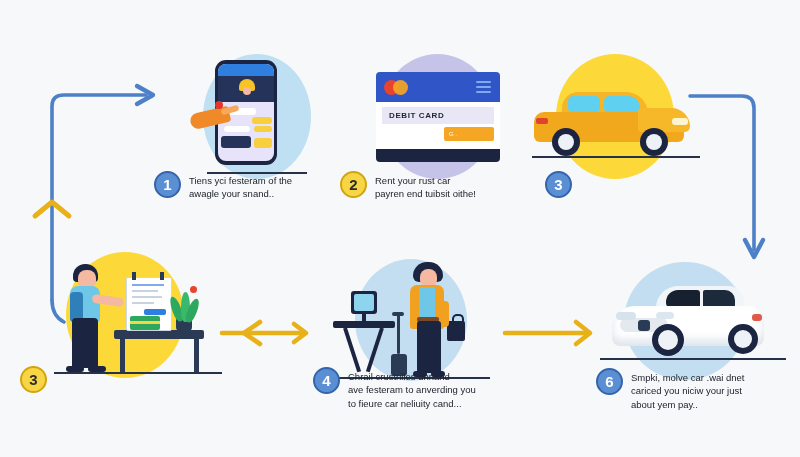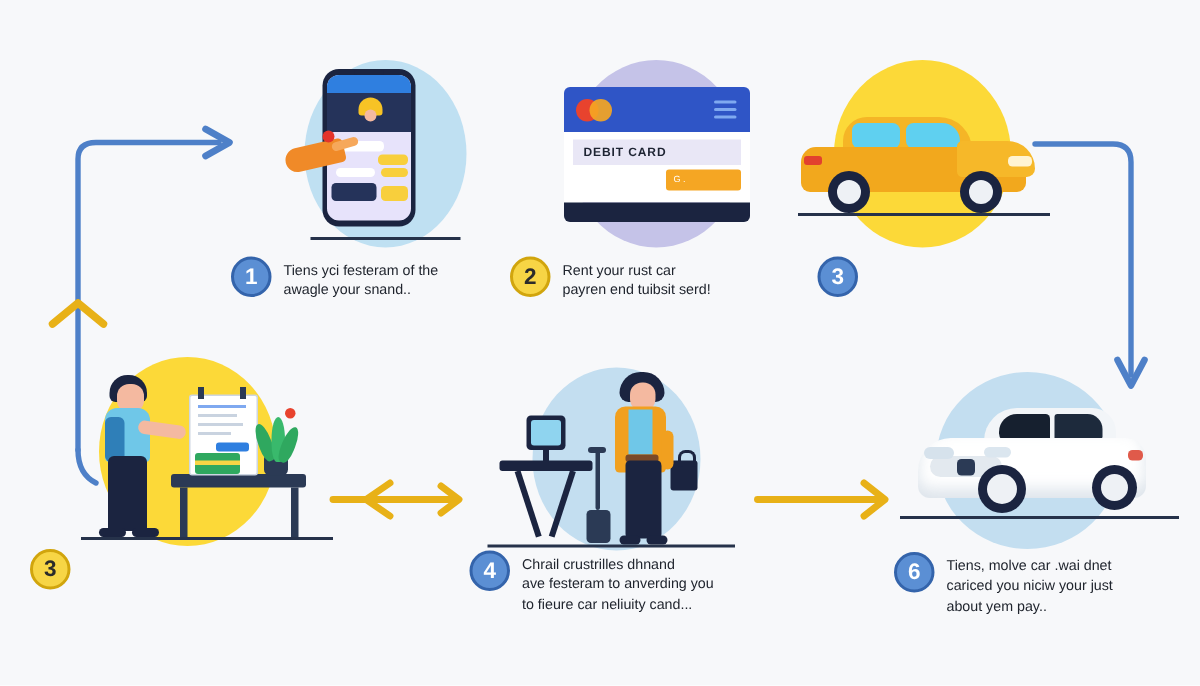--- a/index.html
+++ b/index.html
@@ -16,21 +16,21 @@
     font-family: "Liberation Sans", sans-serif;
   }
 
   
   .step {
     position: absolute;
   }
   .art {
     position: absolute;
     left: 0;
-    top: 0;
+    top: 14px;
   }
   .blob {
     position: absolute;
     border-radius: 50%;
   }
   .blob.blue   { background: #bfe0f2; }
   .blob.lblue  { background: #c3def0; }
   .blob.yellow { background: #fcd938; }
   .blob.lav    { background: #c5c3e8; }
 
@@ -351,21 +351,21 @@
         <div class="card-mid">
           <div class="card-strip">DEBIT CARD</div>
         </div>
         <div class="pay-btn">G .</div>
         <div class="card-bot"></div>
       </div>
     </div>
     <div class="caption" style="left:-28px;top:133px;width:195px;">
       <div class="badge yellow">2</div>
       <div class="cap-text">Rent your rust car
-payren end tuibsit serd!</div>
+payren end tuibsit oithe!</div>
     </div>
   </div>
 
   <div class="step" style="left:528px;top:38px;width:180px;height:135px;">
     <div class="art" style="width:180px;height:135px;">
       <div class="blob yellow" style="left:28px;top:2px;width:118px;height:125px;"></div>
       <div class="ycar">
         <div class="ycar-cabin"></div>
         <div class="ycar-glass" style="left:34px;width:32px;"></div>
         <div class="ycar-glass" style="left:70px;width:36px;border-radius:5px 12px 5px 5px;"></div>
@@ -481,19 +481,19 @@
       <div class="wheel" style="left:52px;top:62px;width:32px;height:32px;">
         <div class="rim" style="left:6px;top:6px;width:20px;height:20px;"></div>
       </div>
       <div class="wheel" style="left:128px;top:62px;width:30px;height:30px;">
         <div class="rim" style="left:6px;top:6px;width:18px;height:18px;"></div>
       </div>
       <div class="ground" style="left:0px;top:96px;width:186px;"></div>
     </div>
     <div class="caption" style="left:-4px;top:120px;width:205px;">
       <div class="badge blue">6</div>
-      <div class="cap-text">Tiens, molve car .wai dnet
+      <div class="cap-text">Smpki, molve car .wai dnet
 cariced you niciw your just
 about yem pay..</div>
     </div>
   </div>
 
 </div>
 
 </body></html>

